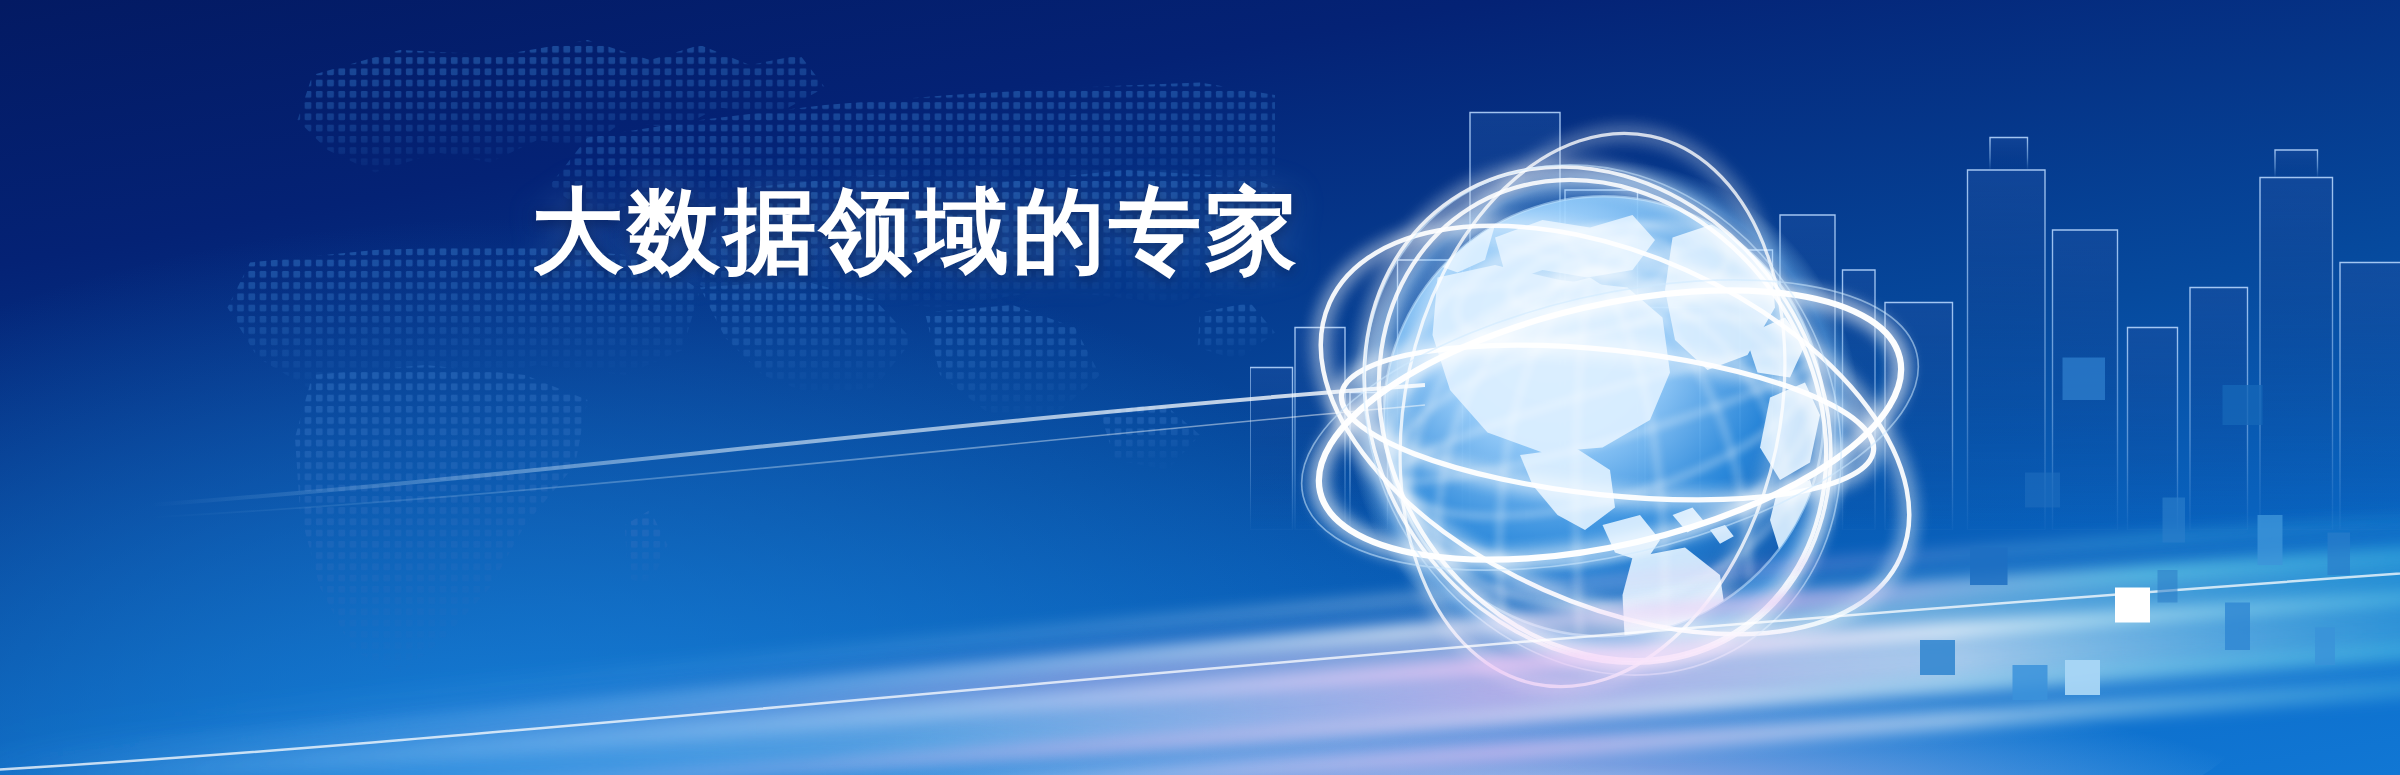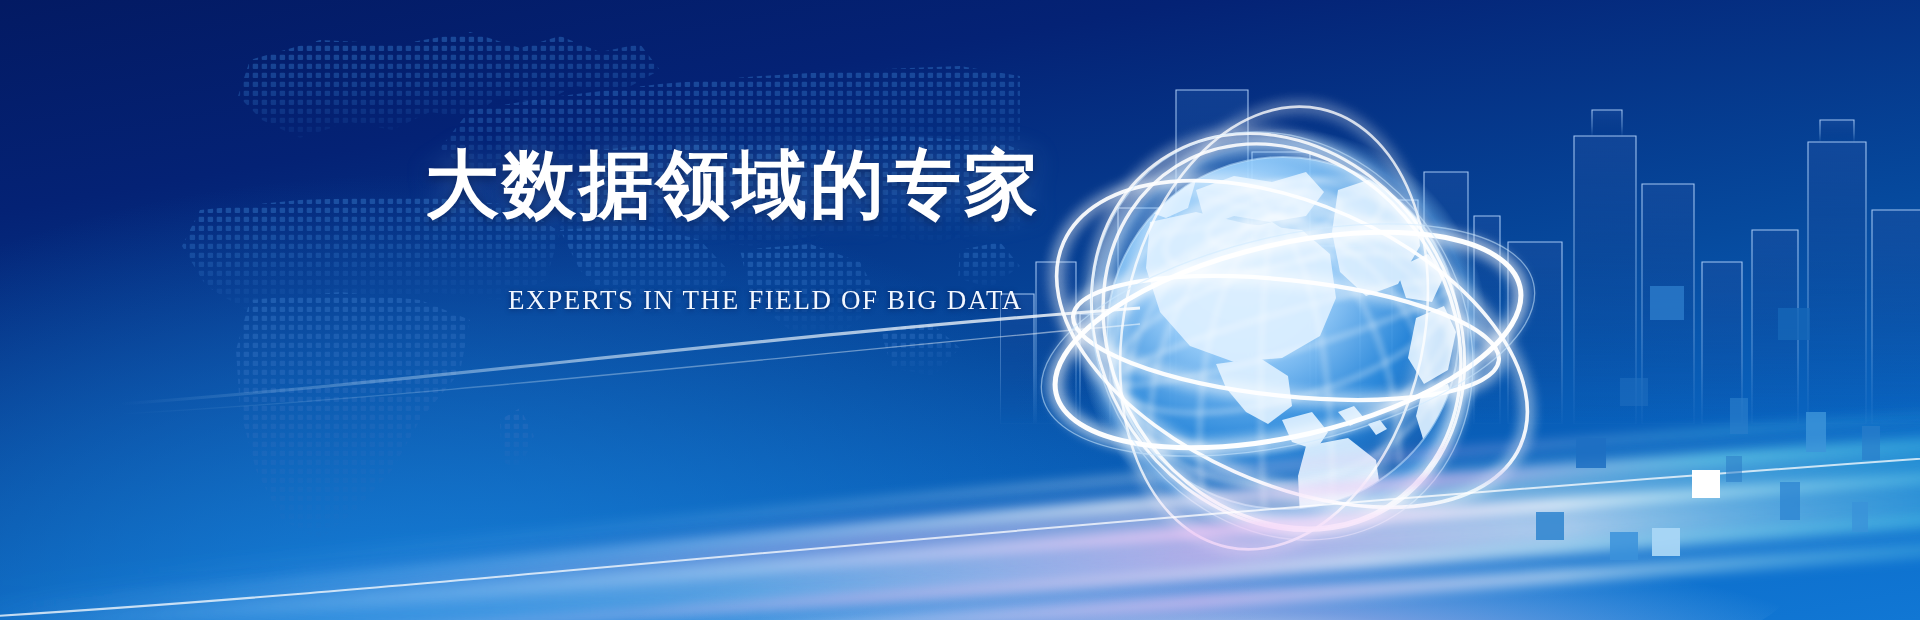--- a/index.html
+++ b/index.html
@@ -464,18 +464,17 @@
     <span class="sq" style="left:382px;top:176px;width:18px;height:34px;background:#2a7ecb;opacity:.70;"></span>
     <span class="sq" style="left:300px;top:232px;width:20px;height:38px;background:#2e86d2;opacity:.80;"></span>
     <span class="sq" style="left:372px;top:252px;width:16px;height:30px;background:#3a92d8;opacity:.75;"></span>
     <span class="sq" style="left:246px;top:206px;width:16px;height:26px;background:#2b7bc6;opacity:.55;"></span>
   </div>
 
   <div class="copy">
 
     <h1 class="headline">大数据领域的专家</h1>
 
-    <p class="subhead">EXPERTS IN THE FIELD OF BIG DATA</p>
 
 
   </div>
 
 </div>
 
 </body></html>

